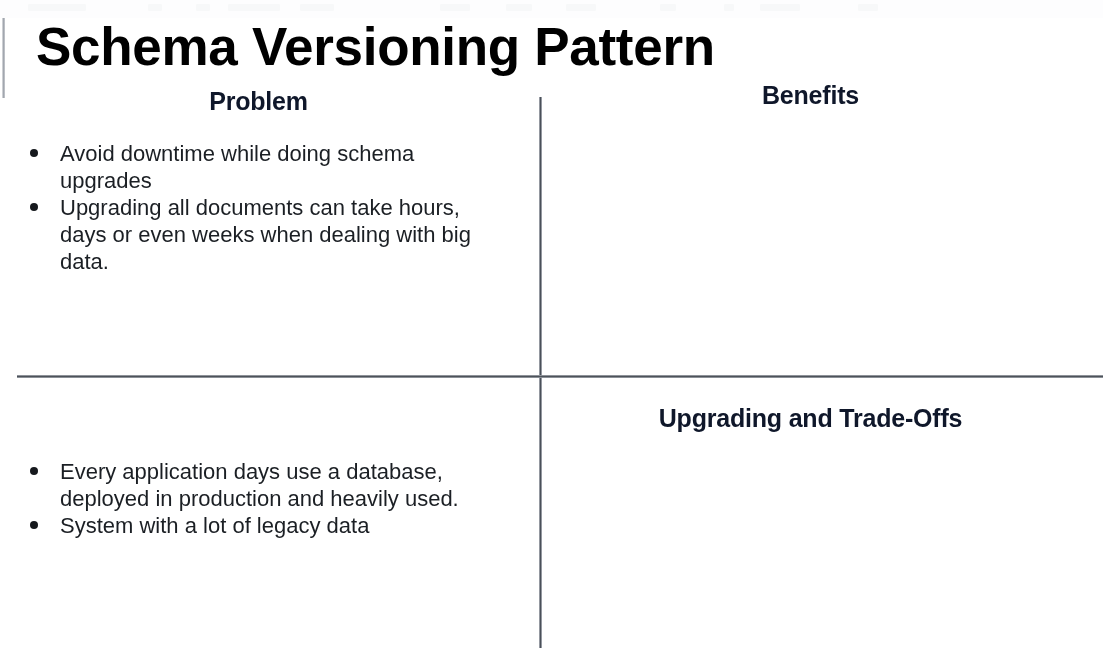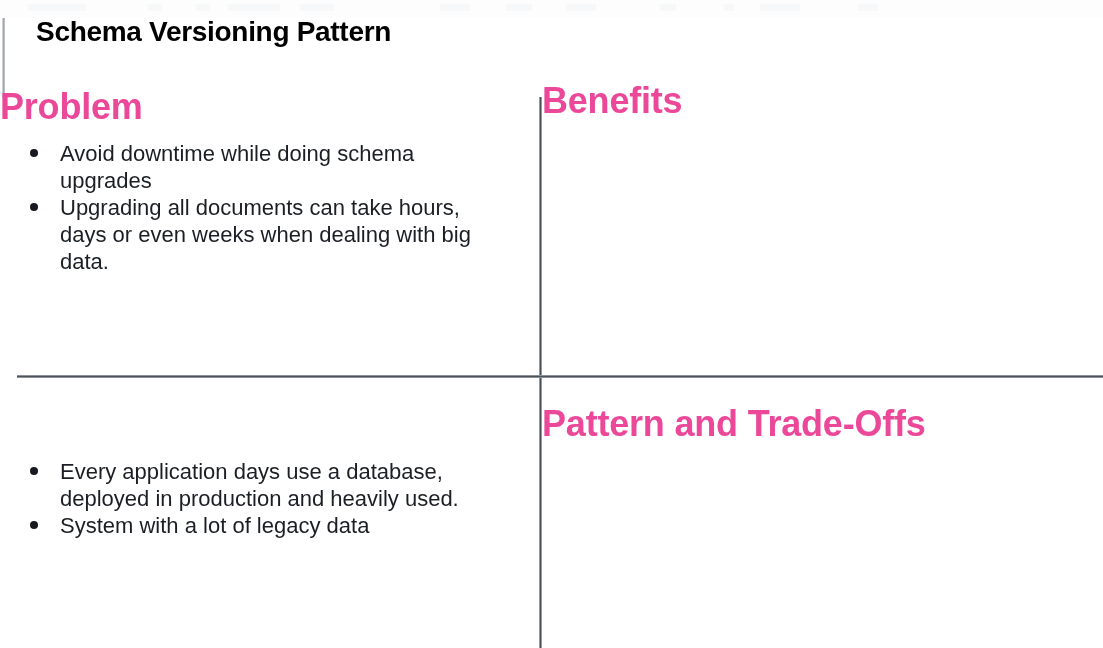--- a/index.html
+++ b/index.html
@@ -43,21 +43,21 @@
     width: 3px;
     height: 80px;
     background: linear-gradient(to right, #e9eaec 0%, #9ea3ab 45%, #c9ccd1 100%);
   }
 
   
   .slide-title {
     position: absolute;
     left: 36px;
     top: 16px;
-    font-size: 28px;
+    font-size: 53px;
     font-weight: bold;
     color: #000000;
     letter-spacing: -0.3px;
     white-space: nowrap;
   }
 
   
   .divider-v {
     position: absolute;
     left: 539px;
@@ -78,23 +78,24 @@
   
   .quad {
     position: absolute;
   }
   .quad-tl { left: 0px;   top: 88px;  width: 539px; height: 287px; }
   .quad-tr { left: 542px; top: 82px;  width: 561px; height: 293px; }
   .quad-bl { left: 0px;   top: 400px; width: 539px; height: 248px; }
   .quad-br { left: 542px; top: 405px; width: 561px; height: 243px; }
 
   .quad-heading {
-    font-size: 36px;
+    text-align: center;
+    font-size: 25px;
     font-weight: bold;
-    color: #ec4899;
+    color: #0f172a;
     letter-spacing: -0.2px;
     line-height: 1.05;
   }
   .quad-tl .quad-heading,
   .quad-bl .quad-heading { padding-right: 22px; }
   .quad-tr .quad-heading,
   .quad-br .quad-heading { padding-right: 24px; }
 
   
   ul.bullets {
@@ -194,17 +195,17 @@
         <span class="bullet-text">Every application days use a database, deployed in production and heavily used.</span>
       </li>
       <li>
         <span class="marker"><span class="dot"></span></span>
         <span class="bullet-text">System with a lot of legacy data</span>
       </li>
     </ul>
   </div>
 
   <div class="quad quad-br">
-    <div class="quad-heading">Pattern and Trade-Offs</div>
+    <div class="quad-heading">Upgrading and Trade-Offs</div>
 
   </div>
 
 </div>
 
 </body></html>

